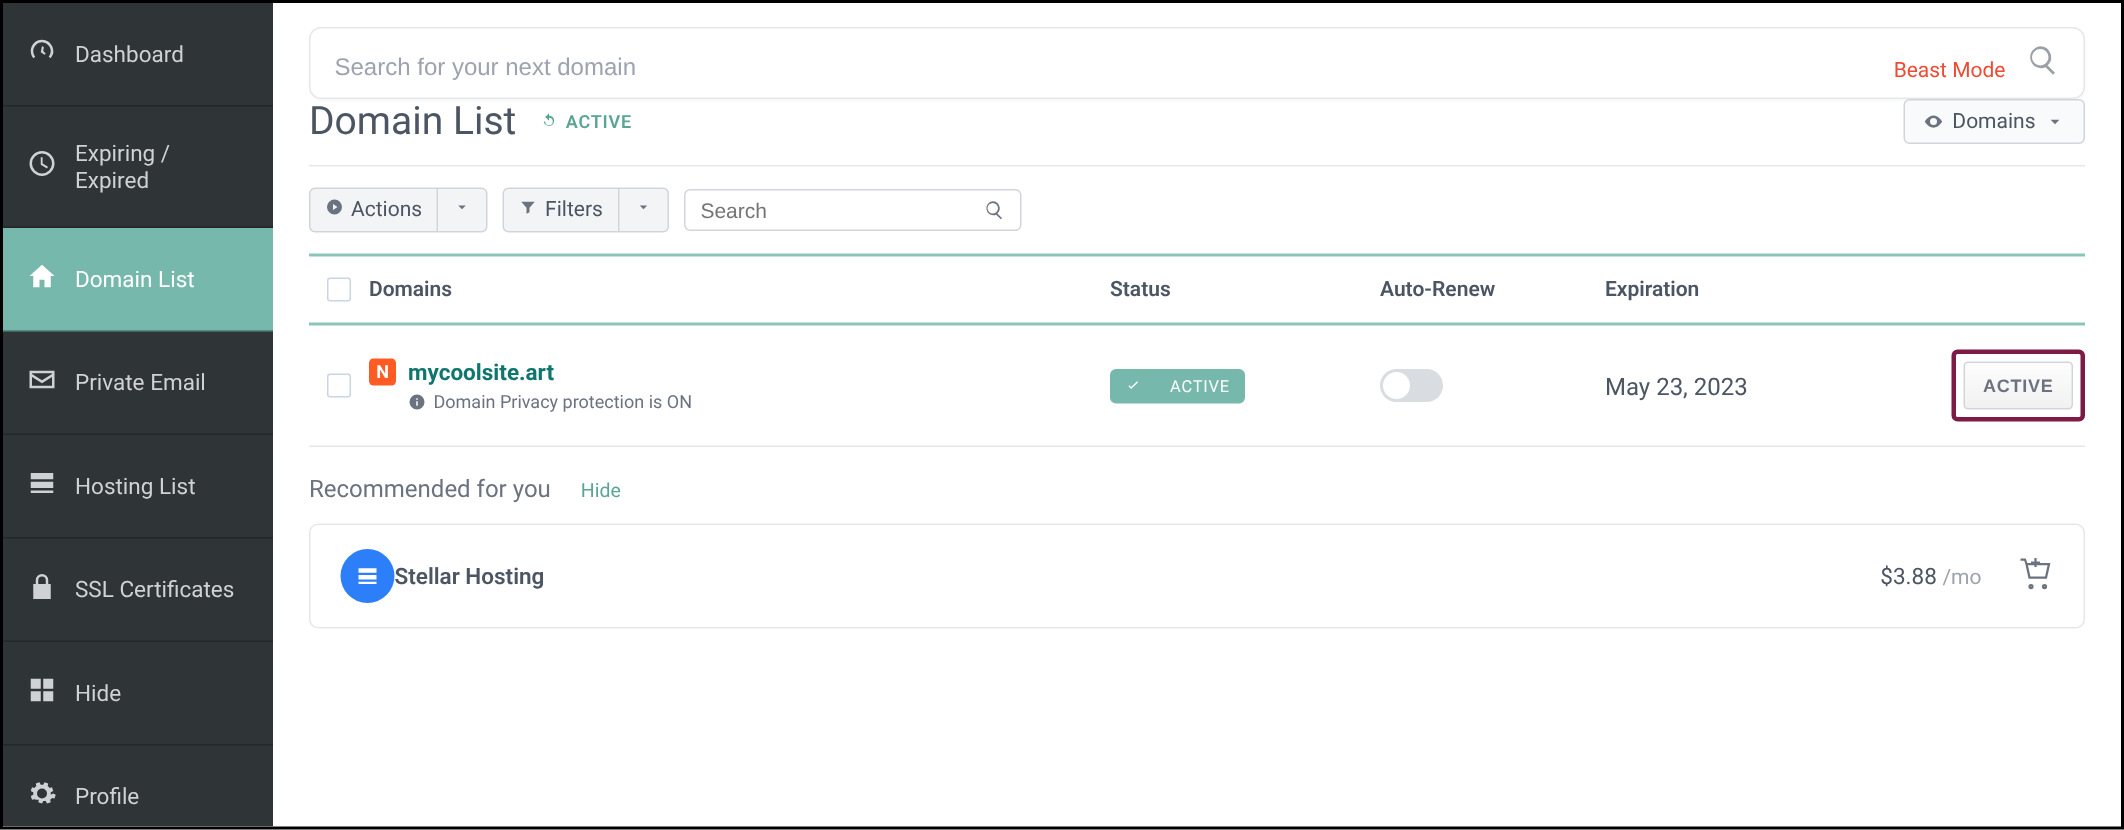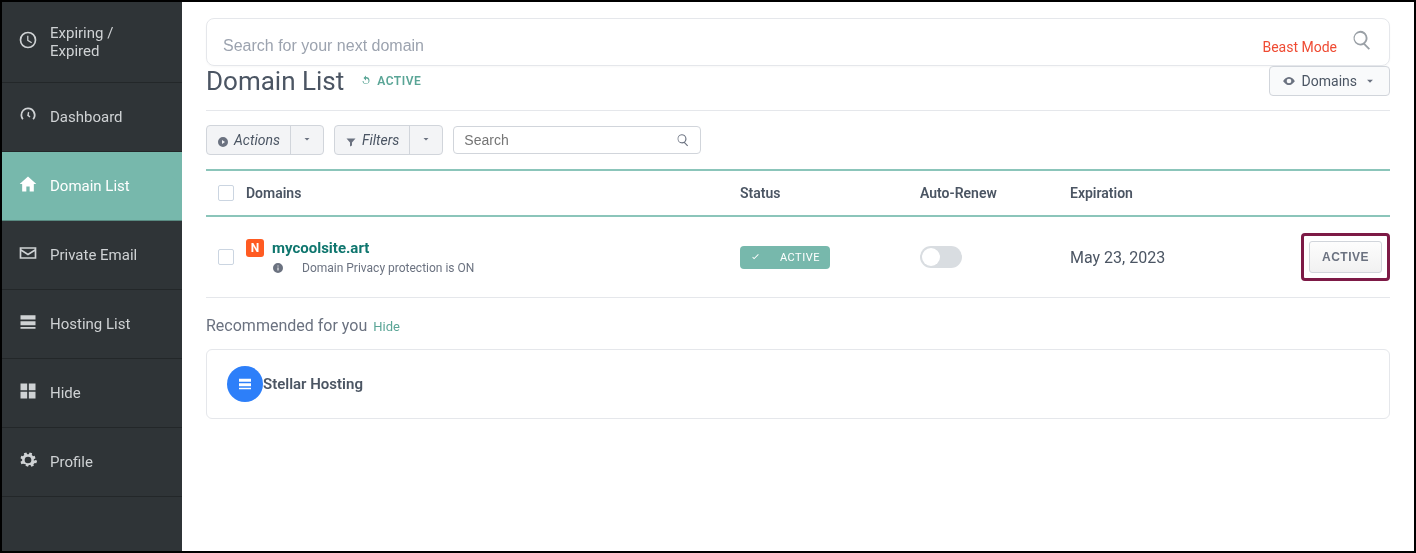--- a/index.html
+++ b/index.html
@@ -104,31 +104,31 @@
   display: inline-flex;
   align-items: center;
   border: 1px solid #d1d5db;
   background: #f3f4f6;
   border-radius: 4px;
   overflow: hidden;
   font-size: 14px;
   color: #4b5563;
   cursor: pointer;
 }
-.btn-dd .main-part { padding: 6px 10px; display: inline-flex; align-items: flex-end; gap: 5px; font-style: italic; }
+.btn-dd .main-part { padding: 6px 10px; display: inline-flex; align-items: flex-start; gap: 5px; }
 .btn-dd .caret-part { border-left: 1px solid #d1d5db; padding: 6px 10px; }
 .btn-dd svg { width: 12px; height: 12px; fill: #6b7280; }
 
 .table-search {
   border: 1px solid #d1d5db;
   border-radius: 4px;
   display: inline-flex;
   align-items: center;
   padding: 5px 10px;
-  width: 248px;
+  width: 225px;
 }
 .table-search input { border: none; outline: none; font-size: 14px; flex: 1; }
 .table-search svg { width: 14px; height: 14px; fill: #6b7280; }
 
 .table-head {
   display: flex;
   align-items: center;
   border-top: 2px solid #8bc5ba;
   border-bottom: 2px solid #8bc5ba;
   padding: 14px 0;
@@ -165,21 +165,21 @@
   border-radius: 3px;
   background: #ff5b22;
   display: flex;
   align-items: center;
   justify-content: center;
   color: #fff;
   font-size: 12px;
   font-weight: bold;
 }
 .domain-name { font-size: 15px; color: #0f766e; font-weight: bold; }
-.privacy-note { display: flex; align-items: center; gap: 18px; color: #6b7280; font-size: 12px; margin-top: 4px; }
+.privacy-note { display: flex; align-items: center; gap: 5px; color: #6b7280; font-size: 12px; margin-top: 4px; }
 .privacy-note svg { width: 12px; height: 12px; fill: #6b7280; }
 
 .badge-active {
   display: inline-flex;
   align-items: center;
   gap: 19px;
   background: #77b8ac;
   color: #fff;
   font-size: 11px;
   letter-spacing: 0.5px;
@@ -220,21 +220,21 @@
   letter-spacing: 0.5px;
   padding: 8px 12px;
   border-radius: 3px;
   cursor: pointer;
   font-weight: 600;
 }
 
 .reco-head {
   display: flex;
   align-items: baseline;
-  gap: 6px;
+  gap: 20px;
   margin: 18px 0 14px;
   font-size: 16px;
   color: #6b7280;
 }
 .reco-head .hide { color: #5aa596; font-size: 13px; cursor: pointer; }
 
 .reco-card {
   border: 1px solid #e5e7eb;
   border-radius: 6px;
   padding: 16px 20px;
@@ -258,47 +258,53 @@
 .reco-right .per { color: #9ca3af; font-size: 14px; }
 .cart-icon svg { width: 24px; height: 24px; fill: none; stroke: #6b7280; stroke-width: 1.5; }
 </style>
 </head>
 <body>
 
 <div class="layout">
   <nav class="sidebar">
     <div class="sidebar-item">
       <span><svg viewBox="0 0 24 24">
+            <path d="M12 3a9 9 0 00-9 9c0 2.2.8 4.2 2.1 5.8l1.5-1.3A7 7 0 1119 12a7 7 0 01-1.6 4.5l1.5 1.3A9 9 0 0012 3zm0 5l-1 5 3 2 1-1-2-2 .5-3L12 8z"></path>
+          </svg></span>
+      <span>Dashboard</span>
+    </div>
+    <div class="sidebar-item">
+      <span><svg viewBox="0 0 24 24">
             <path d="M12 2a10 10 0 100 20 10 10 0 000-20zm0 18a8 8 0 110-16 8 8 0 010 16zm.5-13H11v6l5 3 .8-1.4-4.3-2.6V7z"></path>
           </svg></span>
       <span>Expiring / Expired</span>
     </div>
-    <div class="sidebar-item">
-      <span><svg viewBox="0 0 24 24">
-            <path d="M12 3a9 9 0 00-9 9c0 2.2.8 4.2 2.1 5.8l1.5-1.3A7 7 0 1119 12a7 7 0 01-1.6 4.5l1.5 1.3A9 9 0 0012 3zm0 5l-1 5 3 2 1-1-2-2 .5-3L12 8z"></path>
-          </svg></span>
-      <span>Dashboard</span>
-    </div>
     <div class="sidebar-item active">
       <span><svg viewBox="0 0 24 24">
             <path d="M12 3l10 9h-3v9h-5v-6h-4v6H5v-9H2l10-9z"></path>
           </svg></span>
       <span>Domain List</span>
     </div>
     <div class="sidebar-item">
       <span><svg viewBox="0 0 24 24">
             <path d="M2 5h20v14H2V5zm2 2v.5l8 5 8-5V7H4zm0 3v7h16v-7l-8 5-8-5z"></path>
           </svg></span>
       <span>Private Email</span>
     </div>
     <div class="sidebar-item">
       <span><svg viewBox="0 0 24 24">
             <path d="M3 4h18v5H3V4zm0 7h18v5H3v-5zm0 7h18v2H3v-2zM5 6h2v1H5V6zm0 7h2v1H5v-1z"></path>
           </svg></span>
       <span>Hosting List</span>
+    </div>
+    <div class="sidebar-item">
+      <span><svg viewBox="0 0 24 24">
+            <path d="M12 2a5 5 0 00-5 5v3H5v12h14V10h-2V7a5 5 0 00-5-5zm-3 5a3 3 0 016 0v3H9V7z"></path>
+          </svg></span>
+      <span>SSL Certificates</span>
     </div>
     <div class="sidebar-item">
       <span><svg viewBox="0 0 24 24">
             <path d="M3 3h8v8H3V3zm10 0h8v8h-8V3zM3 13h8v8H3v-8zm10 0h8v8h-8v-8z"></path>
           </svg></span>
       <span>Hide</span>
     </div>
     <div class="sidebar-item">
       <span><svg viewBox="0 0 24 24">
             <path d="M12 8a4 4 0 100 8 4 4 0 000-8zm9 4l2 1-1 3-2-.5a8 8 0 01-1.5 1.5l.5 2-3 1-1-2h-2l-1 2-3-1 .5-2A8 8 0 016 16.5L4 17l-1-3 2-1v-2l-2-1 1-3 2 .5A8 8 0 017.5 6L7 4l3-1 1 2h2l1-2 3 1-.5 2A8 8 0 0118 7.5l2-.5 1 3-2 1v2z"></path>
@@ -423,15 +429,26 @@
 
     <div class="reco-card">
       <div class="reco-left">
         <div class="reco-icon">
           <svg viewBox="0 0 24 24">
               <path d="M4 5h16v4H4V5zm0 6h16v4H4v-4zm0 6h16v2H4v-2z"></path>
             </svg>
         </div>
         <div class="reco-title">Stellar Hosting</div>
       </div>
+      <div class="reco-right">
+        <span>
+          <span>$3.88</span>
+          <span class="per">/mo</span>
+        </span>
+        <span class="cart-icon">
+          <svg viewBox="0 0 24 24">
+              <path d="M6 6h15l-2 9H8L6 6zm0 0L5 3H2M9 20a1 1 0 100 2 1 1 0 000-2zm9 0a1 1 0 100 2 1 1 0 000-2zM12 2v6m-3-3h6"></path>
+            </svg>
+        </span>
+      </div>
     </div>
   </main>
 </div>
 
 </body></html>

